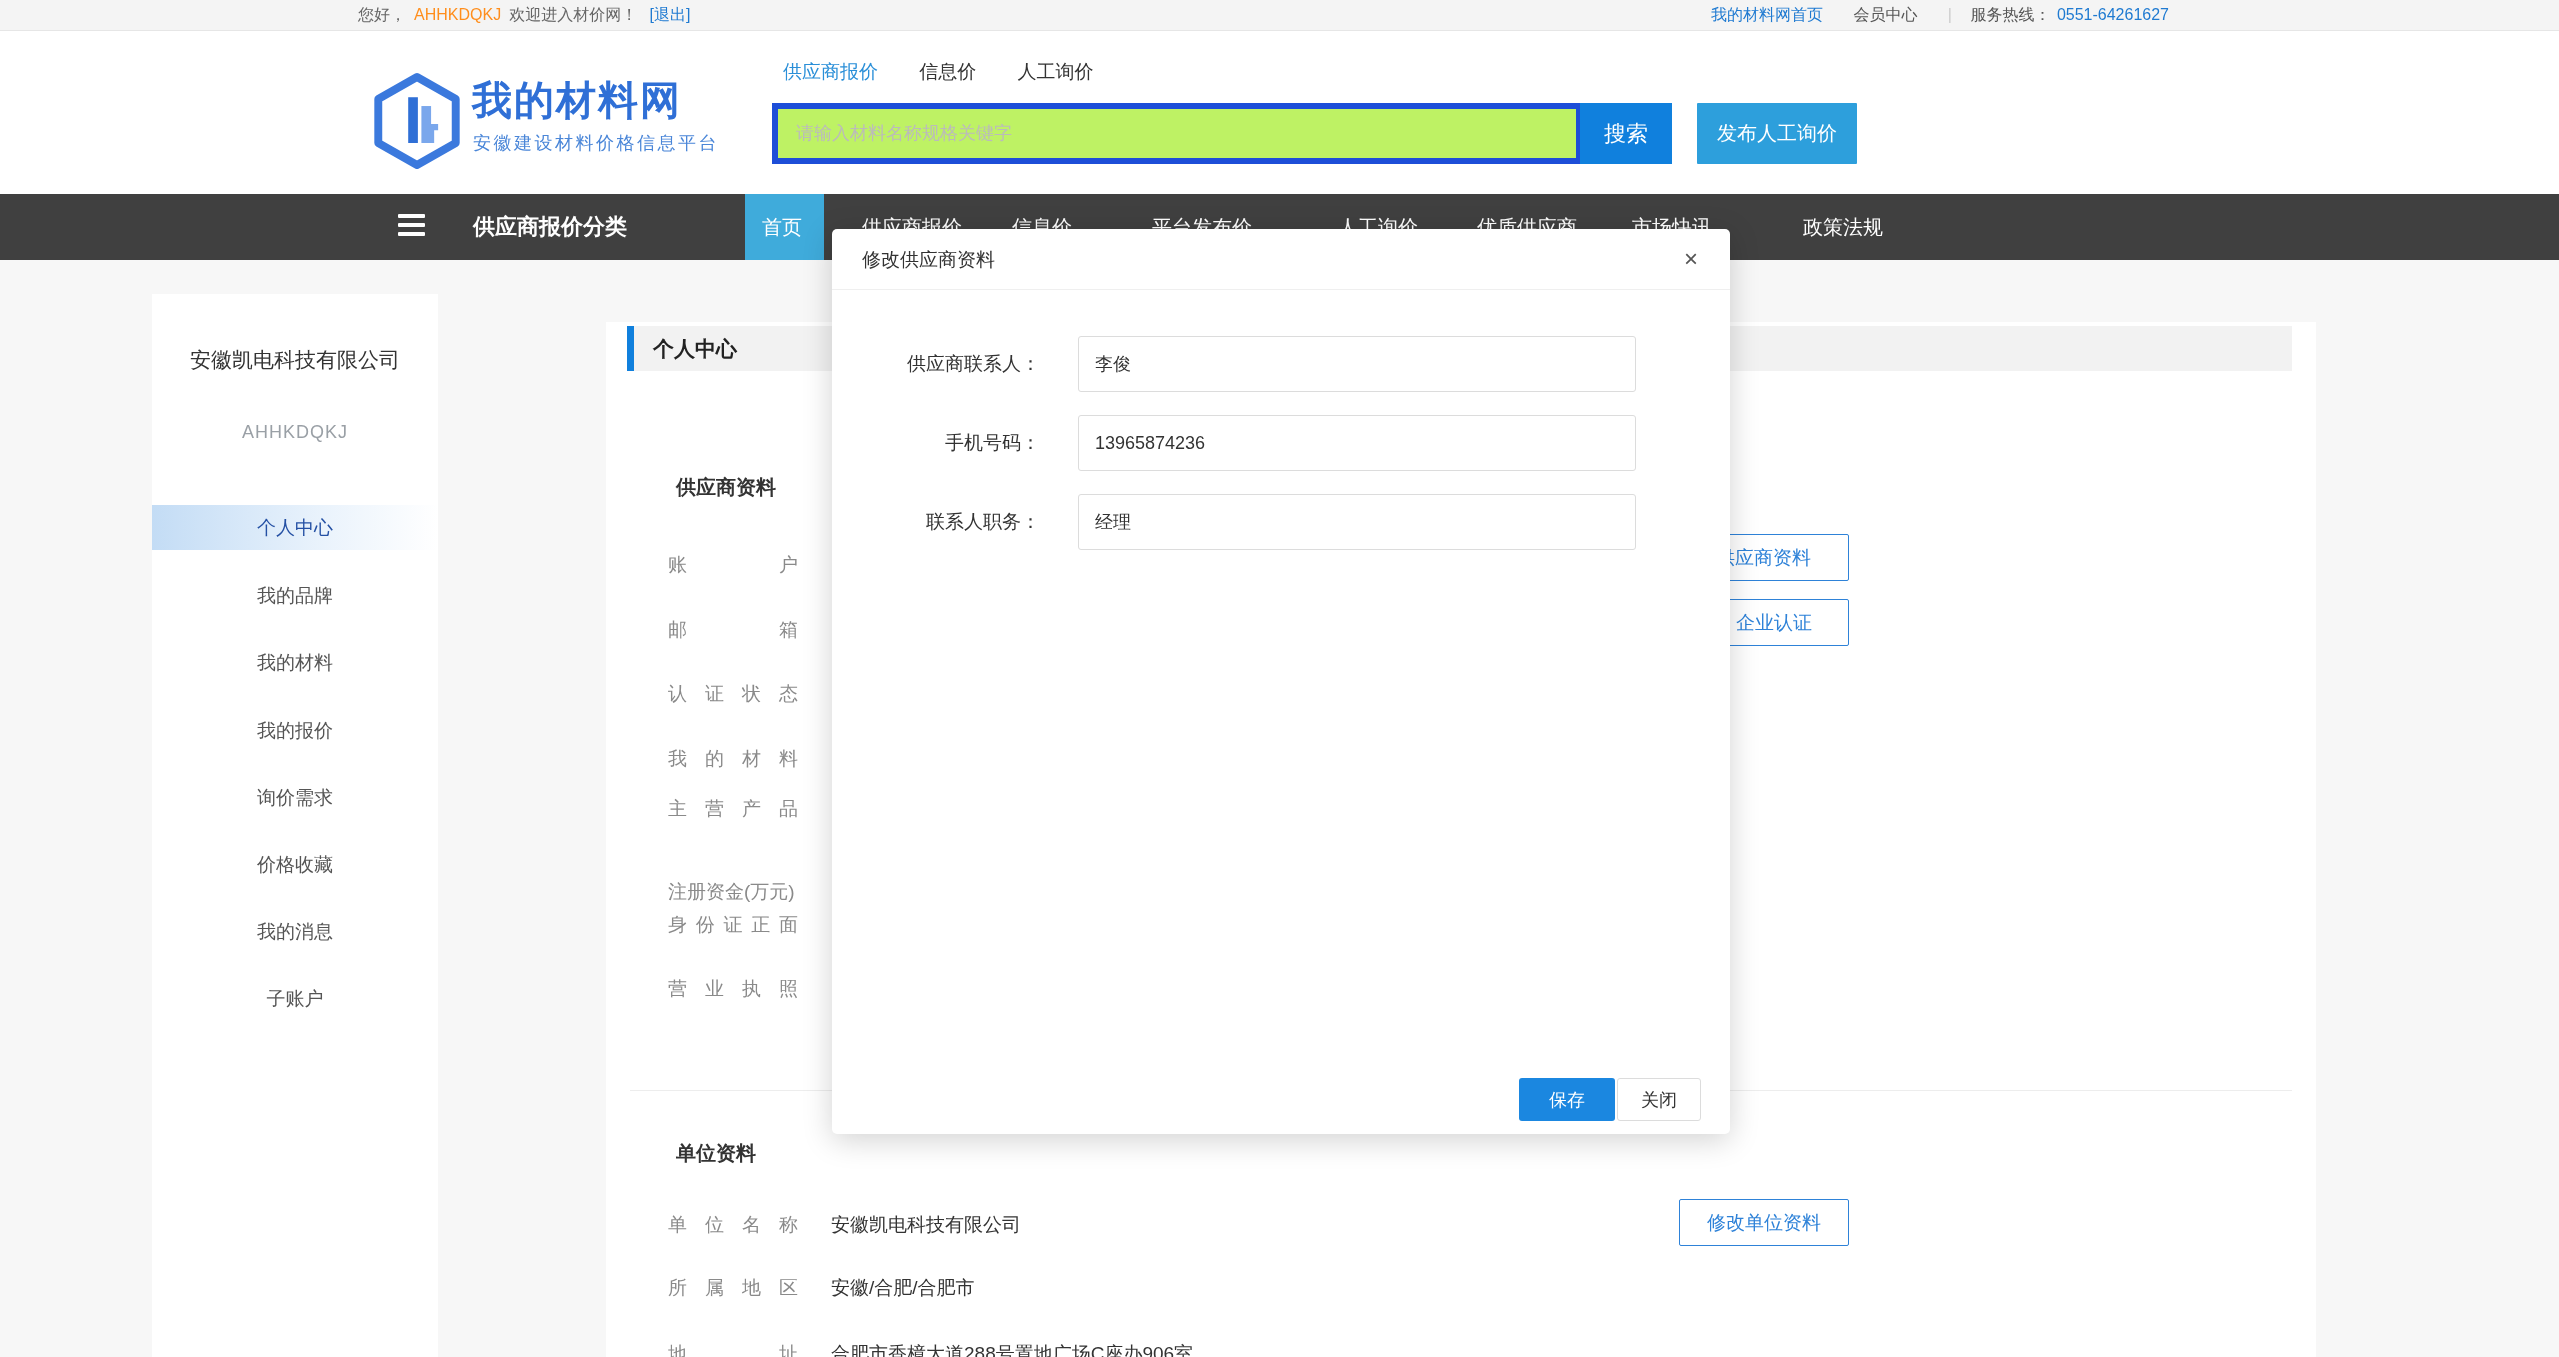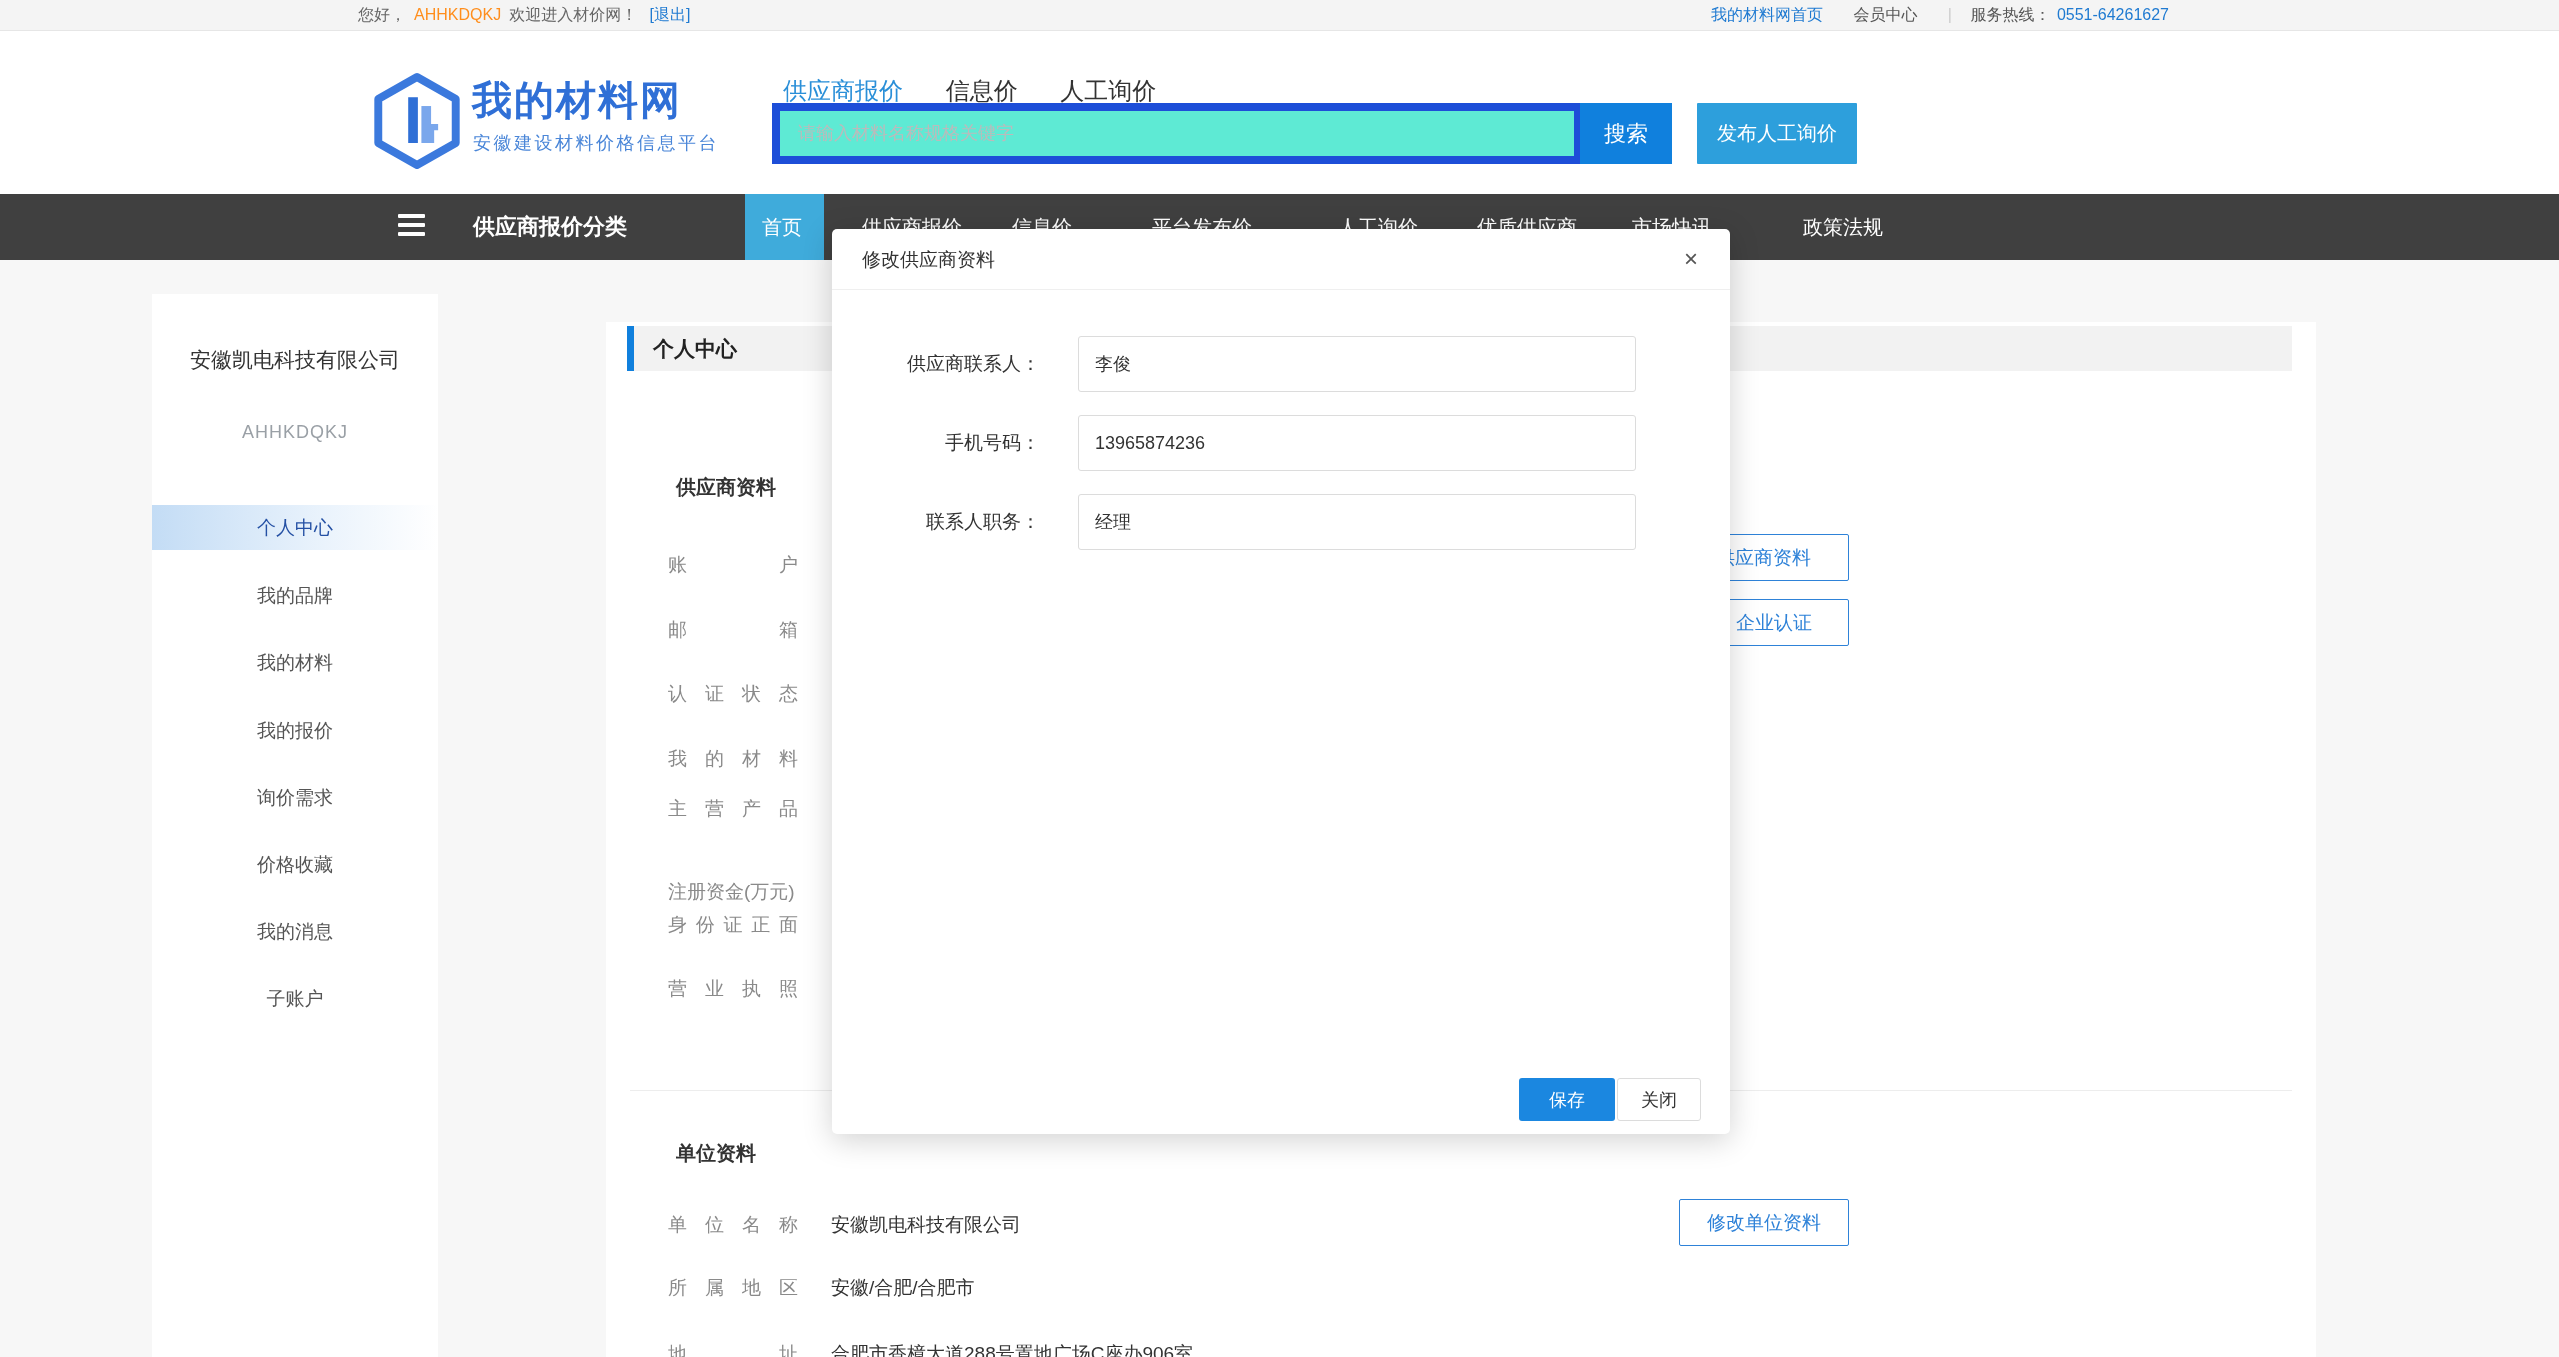--- a/index.html
+++ b/index.html
@@ -18,25 +18,25 @@
   #topbar .sep { color:#ccc; margin:0 14px; }
   #topbar .plain { color:#555;text-align:center; }
   #topbar .left span { margin-right:8px; }
   #topbar .right > * { margin-left:26px; }
 
   
   #header { left:0; top:31px; width:2559px; height:163px; background:#fff; }
   #logo-icon { left:373px; top:40px; width:88px; height:100px; }
   #logo-title { left:472px; top:42px; font-size:40px; font-weight:bold; color:#2f6fd6; letter-spacing:2px; }
   #logo-sub { left:473px; top:100px; font-size:18px; color:#4a86d8; letter-spacing:2.5px; }
-  #header-tabs { left:783px; top:44px; font-size:24px; }
+  #header-tabs { left:783px; top:28px; font-size:19px; }
   #header-tabs span { margin-right:36px; color:#333; cursor:pointer; }
   #header-tabs span.active { color:#2a8fd8; }
-  #search-input { left:772px; top:72px; width:810px; height:61px; border:8px solid #1d4ed8;
-    background:#5eead4; font-size:18px; padding:0 18px; color:#333; outline:none; position:absolute; }
+  #search-input { left:772px; top:72px; width:810px; height:61px; border:6px solid #1d4ed8;
+    background:#bef264; font-size:18px; padding:0 18px; color:#333; outline:none; position:absolute; }
   #search-input::placeholder { color:#bbb; }
   #search-btn { left:1580px; top:72px; width:92px; height:61px; background:#1080dd; color:#fff;
     font-size:22px; border:none; cursor:pointer; position:absolute; }
   #publish-btn { left:1697px; top:72px; width:160px; height:61px; background:#2d9fdc; color:#fff;
     font-size:20px; border:none; border-radius:1px; cursor:pointer; position:absolute; }
 
   
   #nav { left:0; top:194px; width:2559px; height:66px; background:#404040; z-index:1; }
   #nav-burger { left:398px; top:20px; width:27px; height:26px; cursor:pointer; }
   #nav-burger i { display:block; height:4px; background:#fff; margin-bottom:5px; border-radius:1px; }

